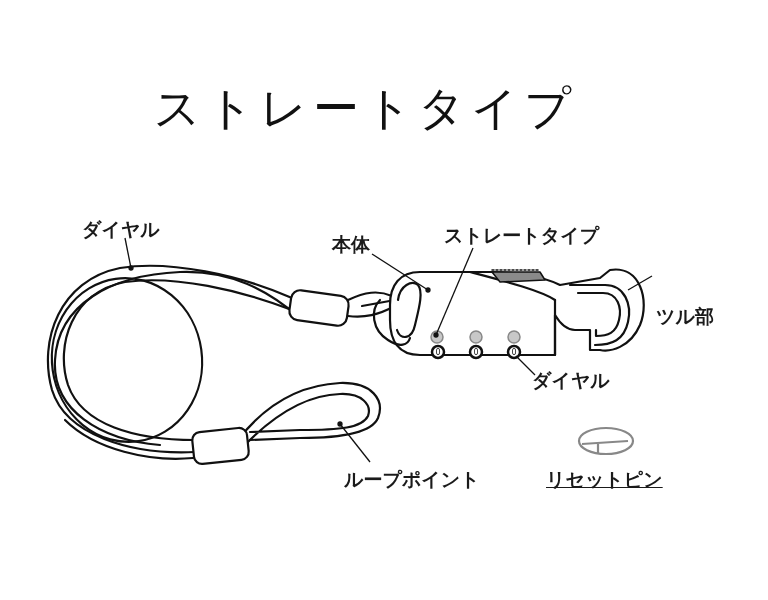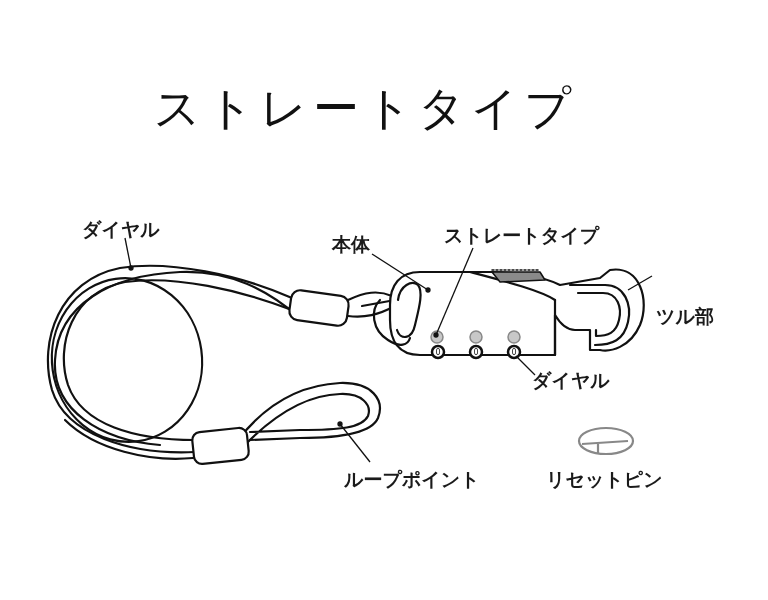--- a/index.html
+++ b/index.html
@@ -92,13 +92,13 @@
       <circle cx="340" cy="424" r="2"></circle>
   </g>
 </svg>
 
 <div class="label" style="left:82px; top:217px;">ダイヤル</div>
 <div class="label" style="left:332px; top:232px;">本体</div>
 <div class="label" style="left:444px; top:223px;">ストレートタイプ</div>
 <div class="label" style="left:656px; top:268px;margin-top:36px;">ツル部</div>
 <div class="label" style="left:532px; top:368px;">ダイヤル</div>
 <div class="label" style="left:344px; top:467px;">ループポイント</div>
-<div class="label" style="left:546px; top:467px;">リセットピン</div>
+<div class="label" style="left:546px; top:467px;text-decoration:underline;">リセットピン</div>
 
 </body></html>

